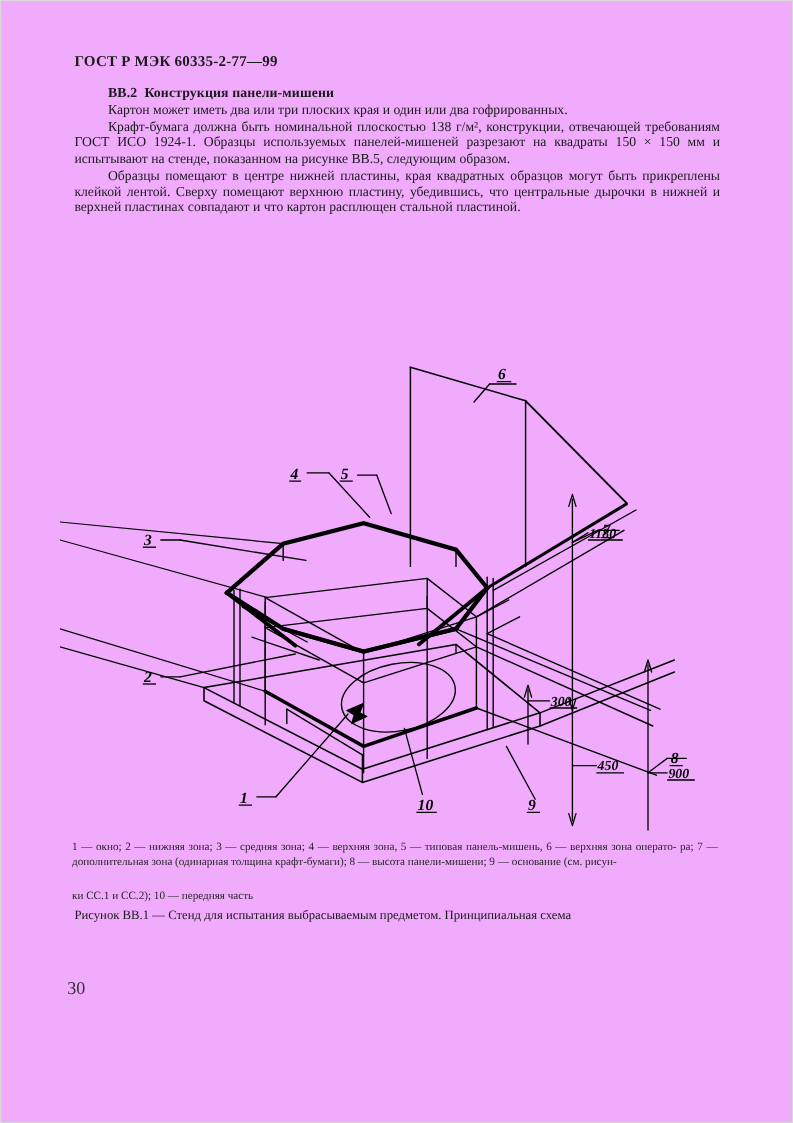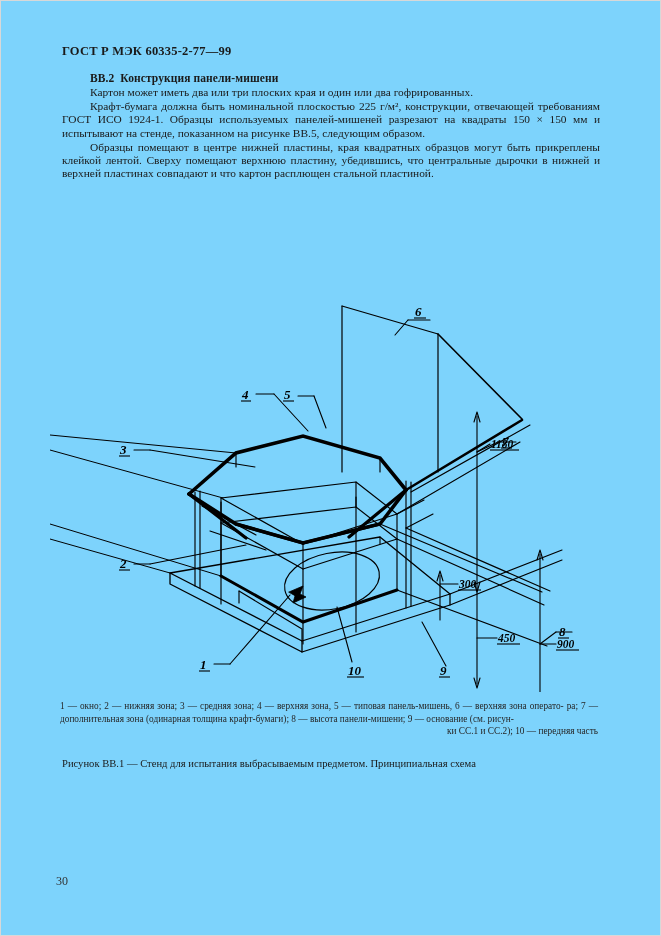--- a/index.html
+++ b/index.html
@@ -4,21 +4,21 @@
 <style>
   html, body {
     margin: 0;
     padding: 0;
     background: #ffffff;
   }
   .page {
     position: relative;
     width: 661px;
     height: 936px;
-    background: #7dd3fc;
+    background: #f0abfc;
     font-family: "Liberation Serif", "DejaVu Serif", serif;
     color: #1a1a1a;
     overflow: hidden;
     text-decoration: underline;
   }
   .page-border {
     position: absolute;
     left: 0; top: 0;
     width: 661px; height: 936px;
     box-sizing: border-box;
@@ -78,57 +78,58 @@
     position: absolute;
     left: 60px;
     top: 700px;
     width: 538px;
     font-size: 9.3px;
     line-height: 12.6px;
     text-align: justify;
     color: #262626;
   }
   .legend .lastline {
-    text-align: right;
+    text-align: left;
     display: block;
+    margin-top: 16px;
   }
 
   
   .caption {
     position: absolute;
     left: 62px;
     top: 758px;
     width: 538px;
     text-align: left;
     font-size: 10.6px;
   }
 
   
   .folio {
     position: absolute;
     left: 56px;
-    top: 874px;
-    font-size: 12px;
+    top: 816px;
+    font-size: 15px;
     color: #333;
   }
 </style>
 </head>
 <body>
 
 <div class="page">
   <div class="page-border"></div>
 
   <div class="header">ГОСТ Р МЭК 60335-2-77—99</div>
 
   <div class="body-block">
     <p class="sect-heading">
       <span>BB.2</span>&nbsp;&nbsp;<span>Конструкция панели-мишени</span>
     </p>
     <p class="para">Картон может иметь два или три плоских края и один или два гофрированных.</p>
-    <p class="para">Крафт-бумага должна быть номинальной плоскостью 225 г/м², конструкции, отвечающей требованиям ГОСТ ИСО 1924-1. Образцы используемых панелей-мишеней разрезают на квадраты 150 × 150 мм и испытывают на стенде, показанном на рисунке ВВ.5, следующим образом.</p>
+    <p class="para">Крафт-бумага должна быть номинальной плоскостью 138 г/м², конструкции, отвечающей требованиям ГОСТ ИСО 1924-1. Образцы используемых панелей-мишеней разрезают на квадраты 150 × 150 мм и испытывают на стенде, показанном на рисунке ВВ.5, следующим образом.</p>
     <p class="para">Образцы помещают в центре нижней пластины, края квадратных образцов могут быть прикреплены клейкой лентой. Сверху помещают верхнюю пластину, убедившись, что центральные дырочки в нижней и верхней пластинах совпадают и что картон расплющен стальной пластиной.</p>
   </div>
 
   <div class="figure-wrap">
     <svg width="566" height="400" viewBox="0 0 566 400">
       <g fill="none" stroke="#000" stroke-width="1.15" stroke-linecap="round" stroke-linejoin="round">
 
         <g>
           <path d="M120 281 L252 349 L400 302 L330 245 Z" stroke-width="1.3"></path>
           <path d="M120 281 L120 292 L252 360 L252 349" stroke-width="1.3"></path>

